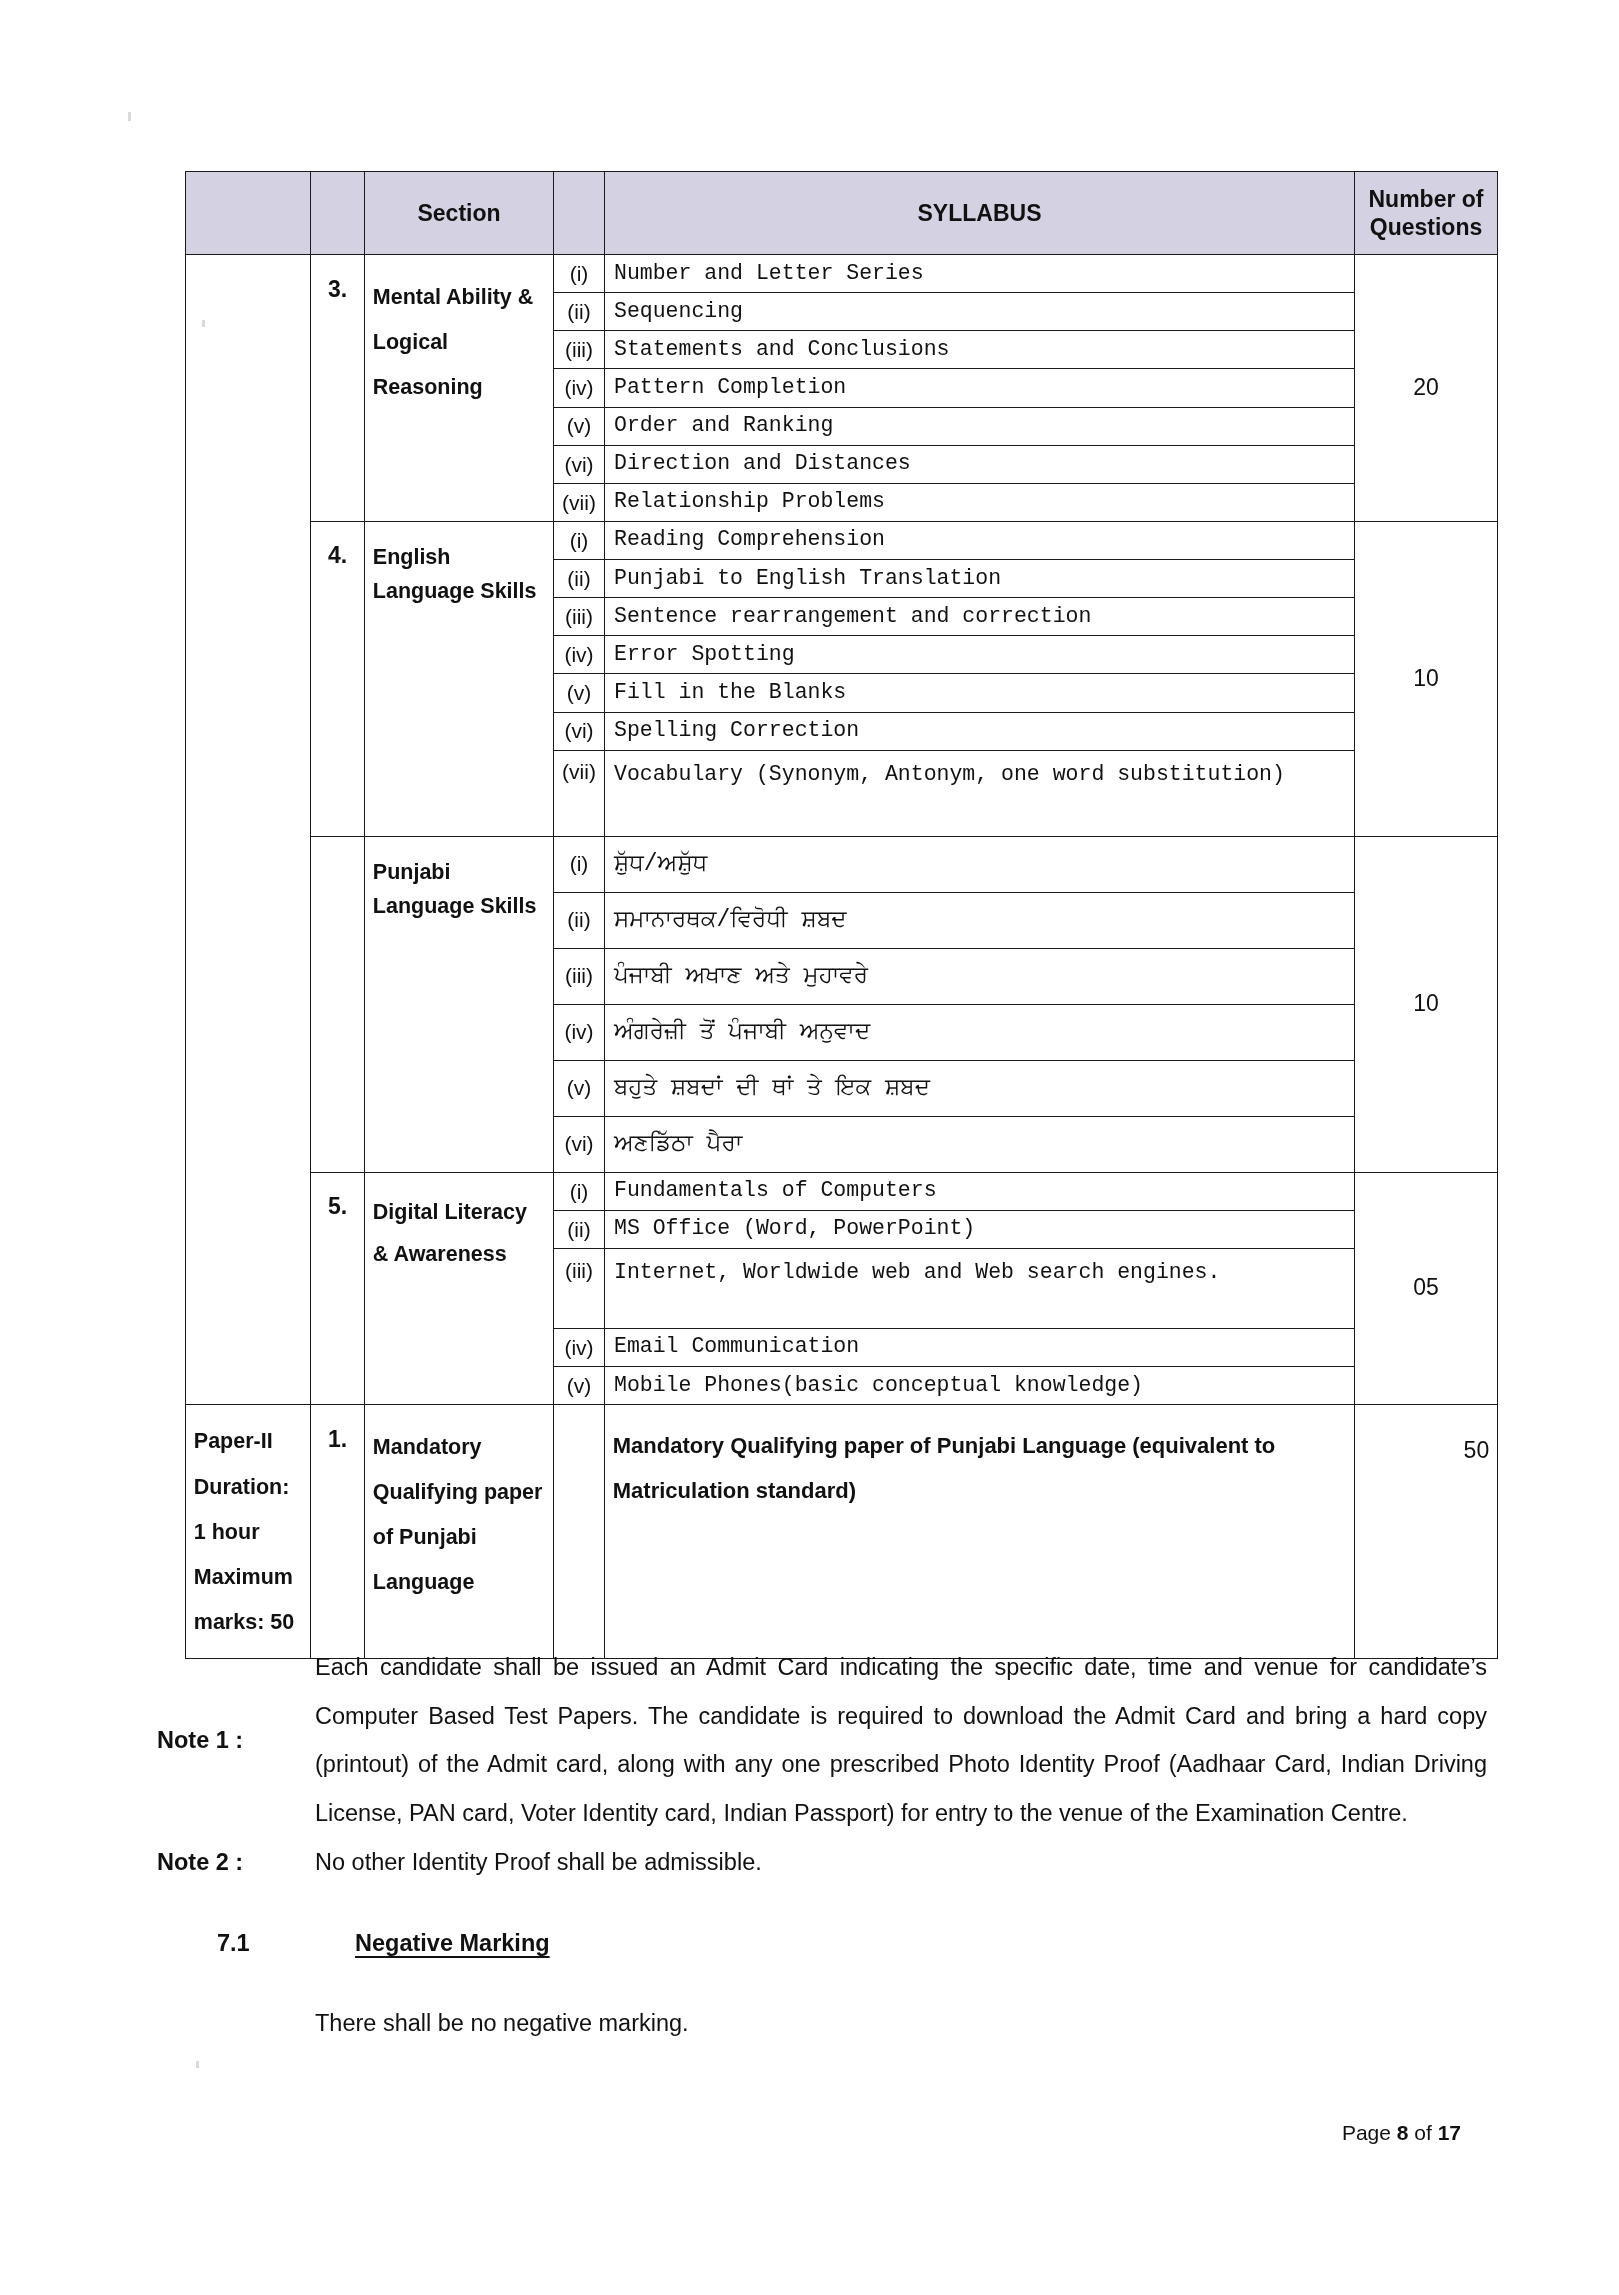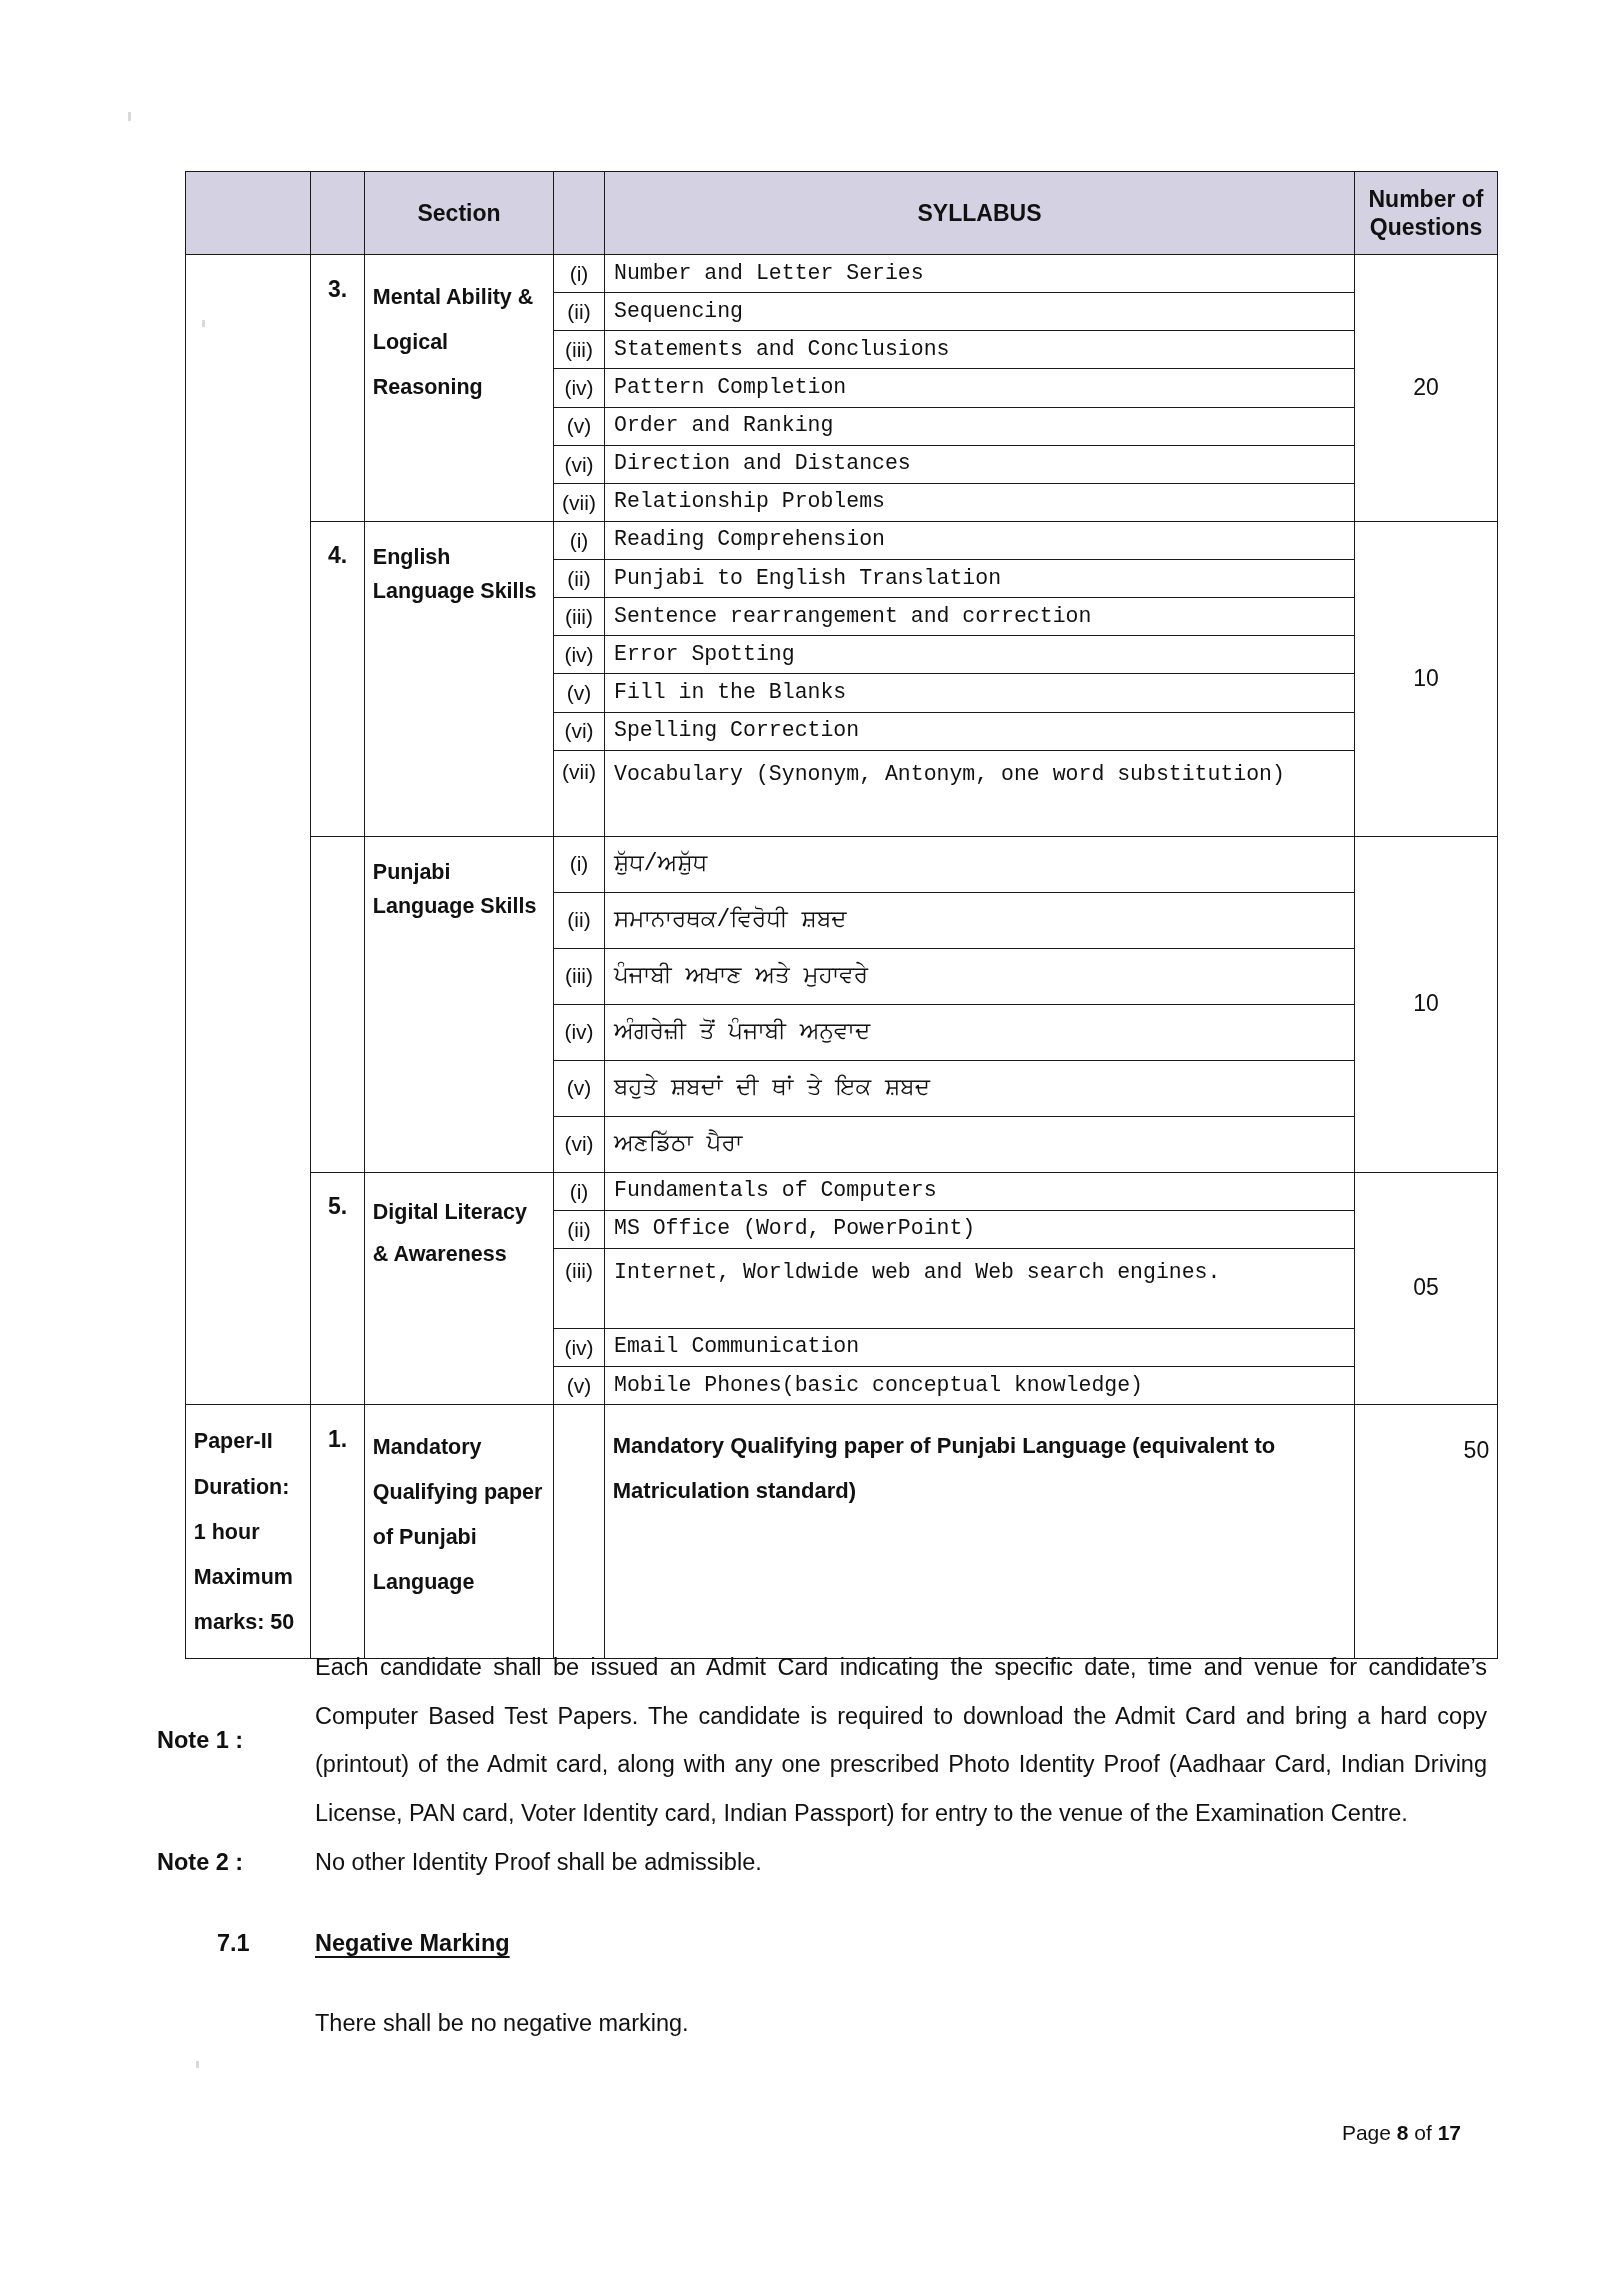--- a/index.html
+++ b/index.html
@@ -134,20 +134,21 @@
     flex: 1;
     text-align: justify;
     text-justify: inter-word;
   }
   .note-body.plain { text-align: left; }
 
   .sec-row {
     display: flex;
     align-items: center;
     margin-top: 33px;
+    gap: 40px;
   }
   .sec-num {
     width: 158px;
     flex: 0 0 158px;
     font-weight: bold;
     font-size: 23.5px;
     padding-left: 60px;
   }
   .sec-title {
     font-weight: bold;

